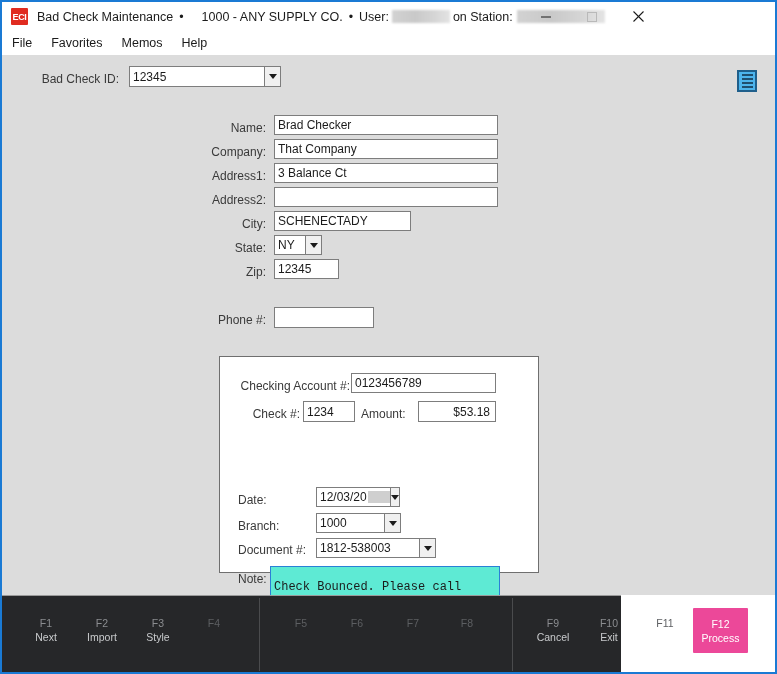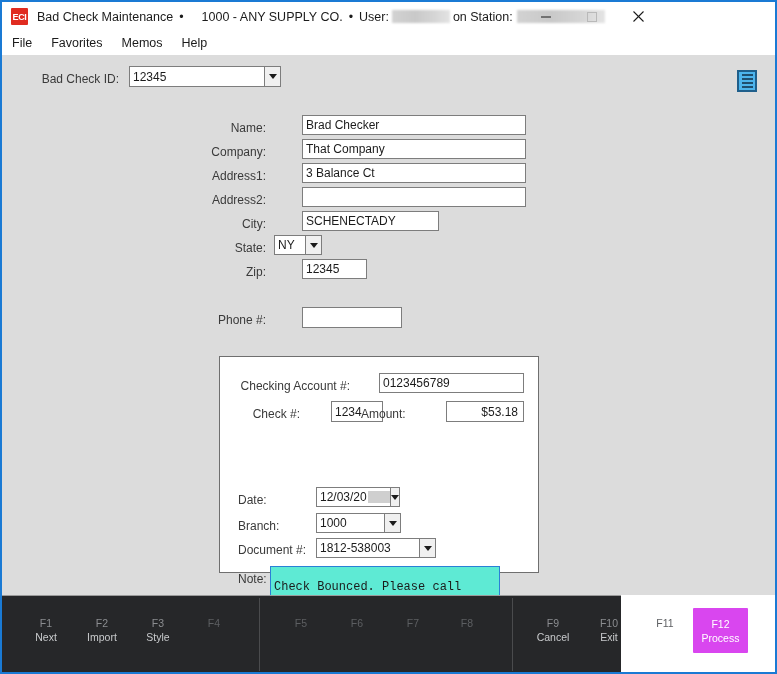--- a/index.html
+++ b/index.html
@@ -123,21 +123,20 @@
     box-sizing: border-box;
     border: 1px solid #7d7d7d;
     background: #ffffff;
     font-family: "Liberation Sans", sans-serif;
     font-size: 12px;
     color: #1b1b1b;
     padding: 0 3px;
     line-height: 1;
     display: flex;
     align-items: center;
-    margin-left: 28px;
   }
   .tbox.rightalign { justify-content: flex-end; padding-right: 5px; }
 
   
   .combo {
     position: absolute;
     box-sizing: border-box;
     display: flex;
   }
   .combo .cb-field {
@@ -250,21 +249,21 @@
     line-height: 14px;
     color: #8b8d90;
   }
   .fnkey .k { display: block; }
   .fnkey .n { display: block; color: #c9cbcd; }
   .fnkey.disabled .k { color: #5d5f62; }
   .fnkey.primary {
     top: 12px;
     width: 55px;
     height: 45px;
-    background: #d946ef;
+    background: #ec4899;
     display: flex;
     flex-direction: column;
     align-items: center;
     justify-content: center;
     border-radius: 1px;
   }
   .fnkey.primary .k { color: #ffffff; }
   .fnkey.primary .n { color: #ffffff; }
 </style>
 </head>

